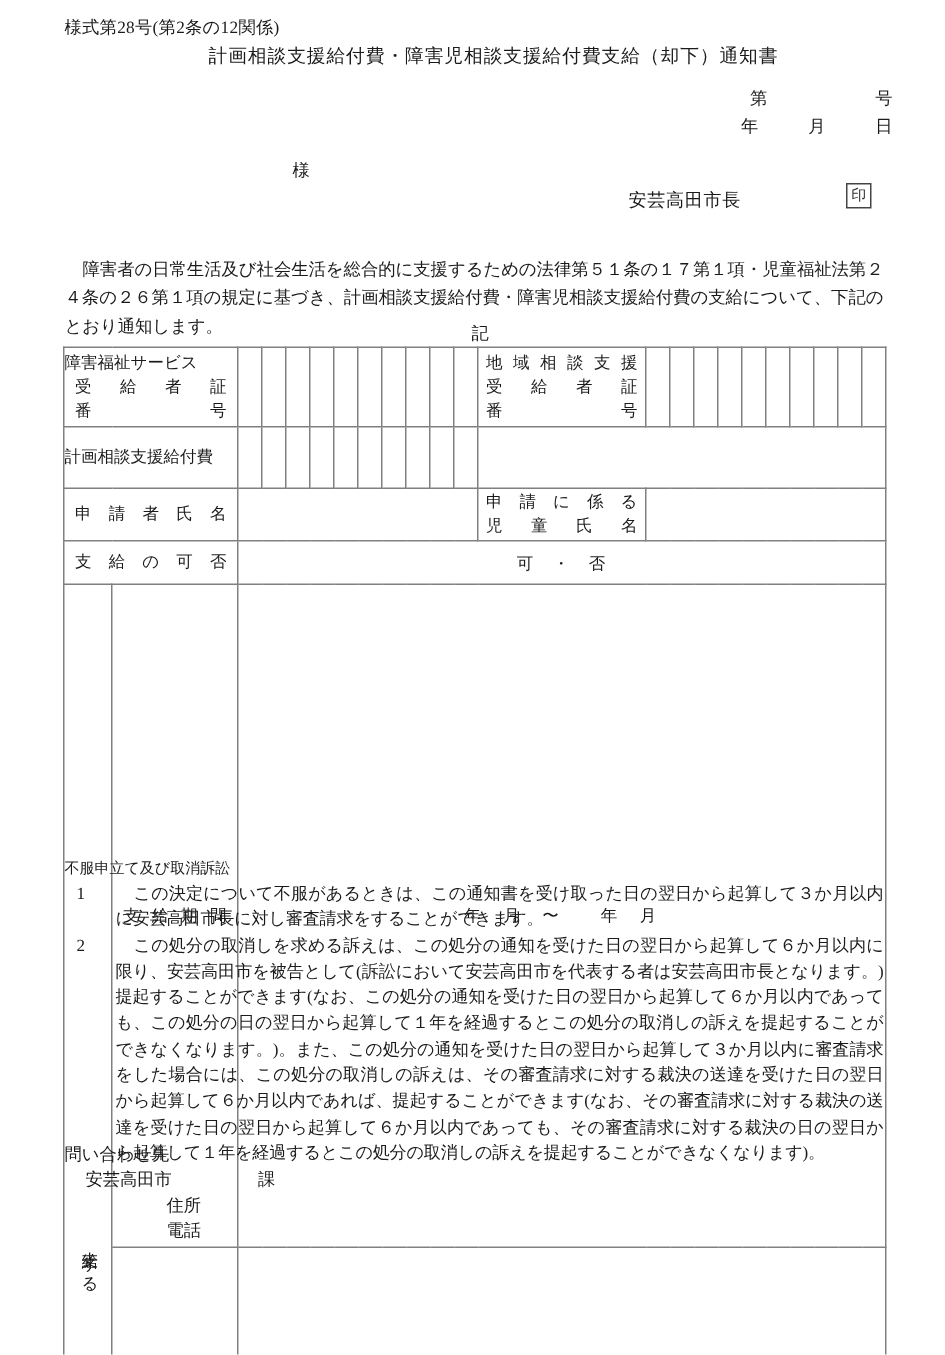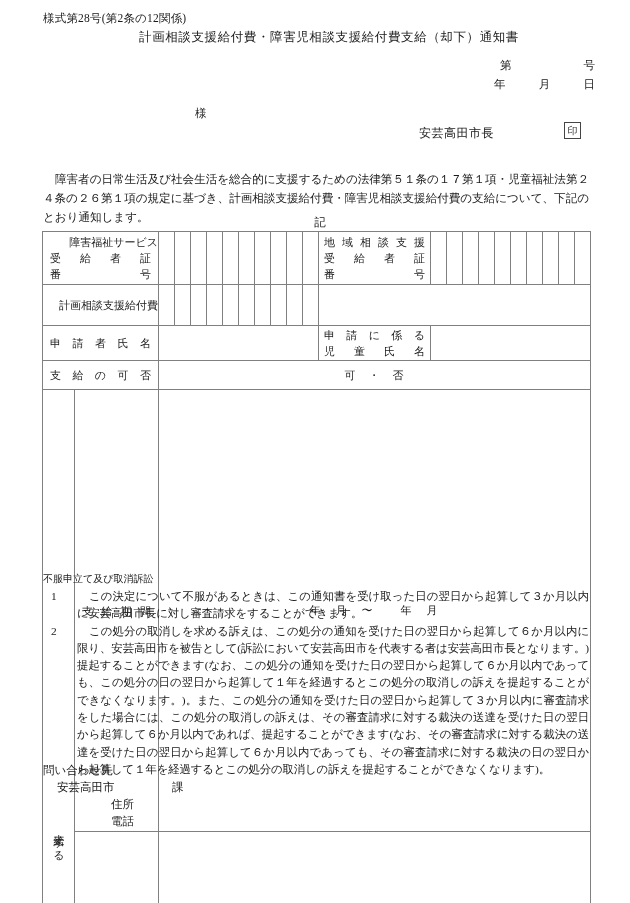--- a/index.html
+++ b/index.html
@@ -122,21 +122,21 @@
     border-collapse: collapse;
     table-layout: fixed;
   }
   .main-table td {
     border: 1px solid #808080;
     font-size: 11px;
     padding: 0;
     vertical-align: middle;
   }
   .lbl {
-    text-align: right;
+    text-align: left;
     line-height: 16px;
     padding: 3px 4px;
   }
   
   .spread {
     display: flex;
     justify-content: space-between;
     padding: 0 7px;
   }
   .spread.tight { padding: 0 5px; }

